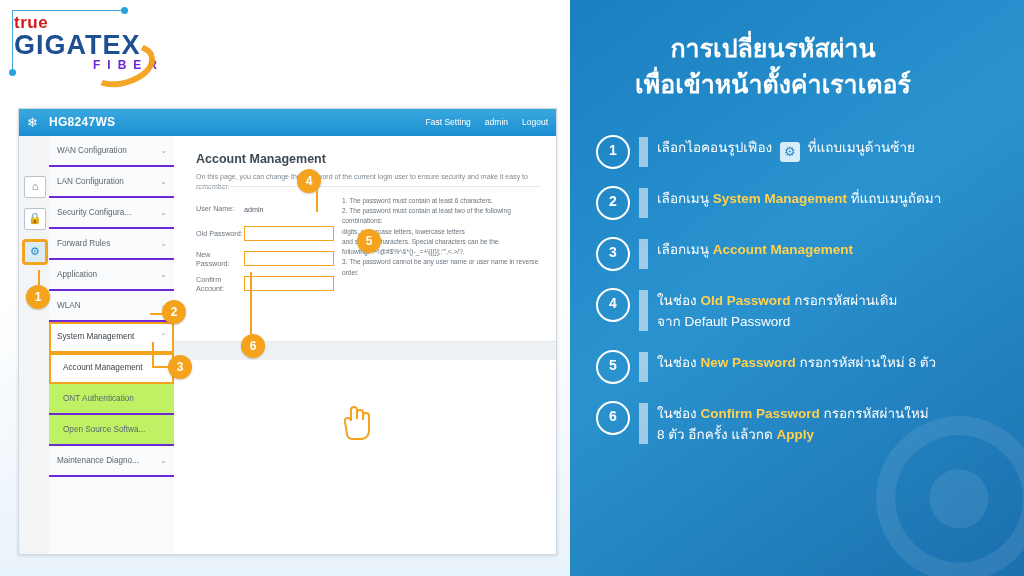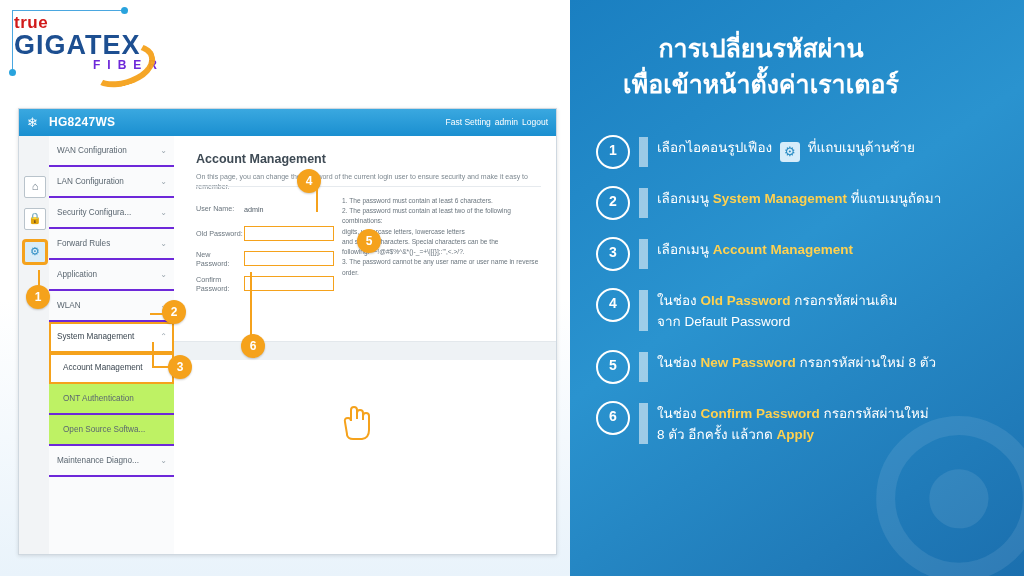--- a/index.html
+++ b/index.html
@@ -25,21 +25,21 @@
   .deco-dot{position:absolute;left:9px;top:69px;width:7px;height:7px;border-radius:50%;background:#29a3dd;}
   .deco-dot2{position:absolute;left:121px;top:7px;width:7px;height:7px;border-radius:50%;background:#29a3dd;}
 
   
   .router{position:absolute;left:18px;top:108px;width:537px;height:445px;background:#ffffff;
     border:1px solid #cfd8e0;box-shadow:0 1px 4px rgba(0,0,0,.12);}
   .r-top{position:absolute;left:0;top:0;width:537px;height:27px;
     background:linear-gradient(180deg,#3aa8e0 0%,#1a8fd0 100%);color:#fff;}
   .r-brandicon{position:absolute;left:8px;top:6px;width:16px;height:15px;color:#fff;font-size:13px;line-height:15px;}
   .r-title{position:absolute;left:30px;top:6px;font-size:12px;font-weight:bold;letter-spacing:.3px;}
-  .r-top-right{position:absolute;right:8px;top:8px;font-size:8.5px;display:flex;gap:4px;}
+  .r-top-right{position:absolute;right:8px;top:8px;font-size:8.5px;display:flex;gap:14px;}
 
   .r-left{position:absolute;left:0;top:27px;width:30px;height:418px;background:#f2f4f6;border-right:1px solid #dde3e8;}
   .r-icon{position:absolute;left:5px;width:20px;height:20px;border:1px solid #b9c3cb;border-radius:2px;background:#fff;
     font-size:11px;color:#6b7a86;text-align:center;line-height:19px;}
   .r-icon.active{background:#d9ecf8;border-color:#f5a21c;box-shadow:0 0 0 2px #f5a21c;color:#2b8cc4;}
 
   .r-menu{position:absolute;left:30px;top:27px;width:125px;height:418px;background:#fafbfc;border-right:1px solid #e2e7ec;}
   .m-item{position:relative;height:29px;line-height:29px;padding:0 8px;font-size:8.2px;color:#5a6670;
     border-bottom:2px solid #6d28d9;white-space:nowrap;overflow:hidden;}
   .m-item .chev{position:absolute;right:7px;top:0;color:#9aa6ae;font-size:8px;}
@@ -73,21 +73,21 @@
   
   .badge{position:absolute;width:24px;height:24px;border-radius:50%;background:#f5a21c;color:#fff;
     font-size:12px;font-weight:bold;text-align:center;line-height:24px;box-shadow:0 1px 2px rgba(0,0,0,.2);}
   .lead{position:absolute;background:#f5a21c;}
 
   
   .right{position:absolute;left:570px;top:0;width:454px;height:576px;
     background:linear-gradient(145deg,#1a7fc1 0%,#2a93cf 45%,#1b6fae 100%);overflow:hidden;}
   .wm{position:absolute;right:-30px;bottom:-40px;font-size:190px;color:rgba(255,255,255,.09);
     font-weight:bold;font-family:"Liberation Serif",serif;}
-  .r-head{position:absolute;left:0;top:30px;width:382px;text-align:center;color:#fff;}
+  .r-head{position:absolute;left:12px;top:30px;width:382px;text-align:center;color:#fff;}
   .r-head .l1{font-size:25px;font-weight:bold;line-height:1.45;}
   .r-head .l2{font-size:25px;font-weight:bold;line-height:1.45;}
 
   .steps{position:absolute;left:26px;top:135px;width:410px;}
   .step{position:relative;display:flex;align-items:flex-start;margin-bottom:17px;min-height:34px;}
   .s-num{flex:0 0 30px;width:30px;height:30px;border-radius:50%;border:2px solid #ffffff;color:#fff;
     font-size:14px;font-weight:bold;text-align:center;line-height:27px;}
   .s-bar{flex:0 0 9px;width:2px;align-self:stretch;background:rgba(255,255,255,.55);margin:2px 9px 2px 9px;}
   .s-txt{flex:1;color:#fff;font-size:13.5px;line-height:1.55;padding-top:3px;}
   .hlY{color:#ffd14f;font-weight:bold;}
@@ -186,21 +186,21 @@
           </div>
           <div class="f-row">
             <div class="f-lab">Old Password:</div>
             <div class="f-input o"></div>
           </div>
           <div class="f-row">
             <div class="f-lab">New Password:</div>
             <div class="f-input o"></div>
           </div>
           <div class="f-row">
-            <div class="f-lab">Confirm Password:</div>
+            <div class="f-lab">Confirm Account:</div>
             <div class="f-input o"></div>
           </div>
         </div>
 
         <div class="rules" style="white-space:pre-line">1. The password must contain at least 6 characters.
 2. The password must contain at least two of the following combinations:
     digits, uppercase letters, lowercase letters
     and special characters. Special characters can be the
     following: `~!@#$%^&amp;*()-_=+\|[{}];:'",&lt;.&gt;/?.
 3. The password cannot be any user name or user name in reverse order.</div>

